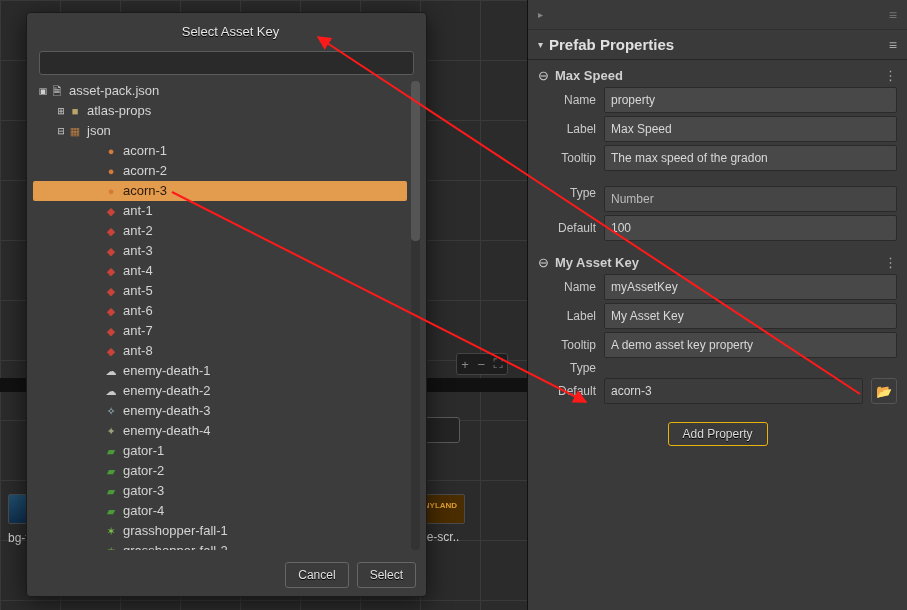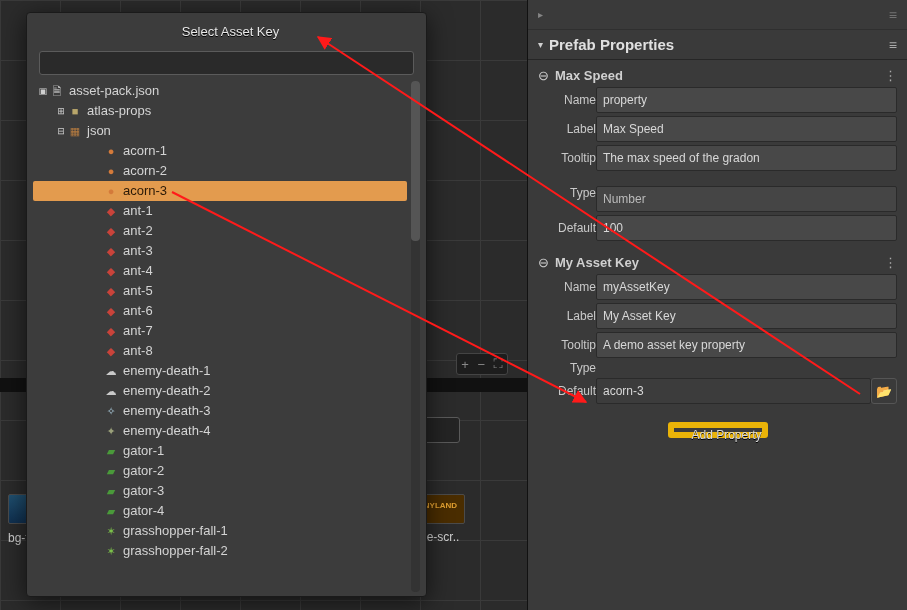--- a/index.html
+++ b/index.html
@@ -44,26 +44,26 @@
     color:#d0d0d0;
     overflow:hidden;
   }
   .sect{border-bottom:1px solid #262626;padding:6px 10px;display:flex;align-items:center;gap:6px;}
   .sect .chev{font-size:10px;color:#cfcfcf;}
   .sect .title{font-weight:bold;font-size:15px;color:#e0e0e0;}
   .sect .gear{margin-left:auto;color:#aaa;font-size:14px;}
   .subsect{margin:8px 10px 4px 10px;display:flex;align-items:center;gap:6px;}
   .subsect .gear{margin-left:auto;color:#aaa;font-size:13px;}
   .subsect .t{font-weight:bold;}
-  .formrow{display:flex;align-items:center;margin:3px 10px;}
+  .formrow{display:flex;align-items:center;margin:3px 10px;gap:8px;}
   .formrow .lab{width:58px;text-align:right;color:#c9c9c9;font-size:12px;}
   .formrow .inp{flex:1;height:26px;background:#484848;border:1px solid #2a2a2a;border-radius:2px;padding:0 6px;color:#d8d8d8;font-size:12px;display:flex;align-items:center;}
   .formrow .inp.ro{background:#454545;color:#bbb;margin-top:12px;}
   .formrow .browse{width:26px;height:26px;border:1px solid #555;border-radius:3px;background:#3a3a3a;display:flex;align-items:center;justify-content:center;color:#e2c97a;}
-  .addbtn{display:block;margin:18px auto;width:100px;height:16px;border:6px solid #eab308;border-radius:3px;background:#3b3b3b;color:#dcdcdc;font-size:12px;text-shadow:0 1px 0 #000;cursor:pointer;text-align:right;}
+  .addbtn{display:block;margin:18px auto;width:100px;height:24px;border:1px solid #eab308;border-radius:3px;background:#3b3b3b;color:#dcdcdc;font-size:12px;text-shadow:0 1px 0 #000;cursor:pointer;}
 
   
   .dialog{
     position:absolute;
     left:26px; top:12px;
     width:401px; height:585px;
     background:#3c3c3c;
     border:1px solid #1a1a1a;
     border-radius:4px;
     box-shadow:0 5px 25px rgba(0,0,0,.6);
@@ -318,20 +318,24 @@
             <span class="toggle"></span>
             <span class="ic ic-grass">✶</span>
             <span>grasshopper-fall-2</span>
           </li>
         </ul>
       </div>
     <div class="scrollbar">
         <div class="thumb"></div>
       </div>
   </div>
+  <div class="dlgbtns">
+    <button>Cancel</button>
+    <button>Select</button>
+  </div>
 </div>
 
 <svg class="anno" width="907" height="610">
   <defs>
       <marker id="ah" viewBox="0 0 10 10" refX="9" refY="5" markerWidth="7" markerHeight="7" orient="auto-start-reverse">
     <path d="M0,0 L10,5 L0,10 z" fill="#ff1a1a"></path>
       </marker>
     </defs>
   <line x1="860" y1="394" x2="318" y2="37" stroke="#ff1a1a" stroke-width="2" marker-end="url(#ah)"></line>
   <line x1="172" y1="192" x2="586" y2="402" stroke="#ff1a1a" stroke-width="2" marker-end="url(#ah)"></line>

